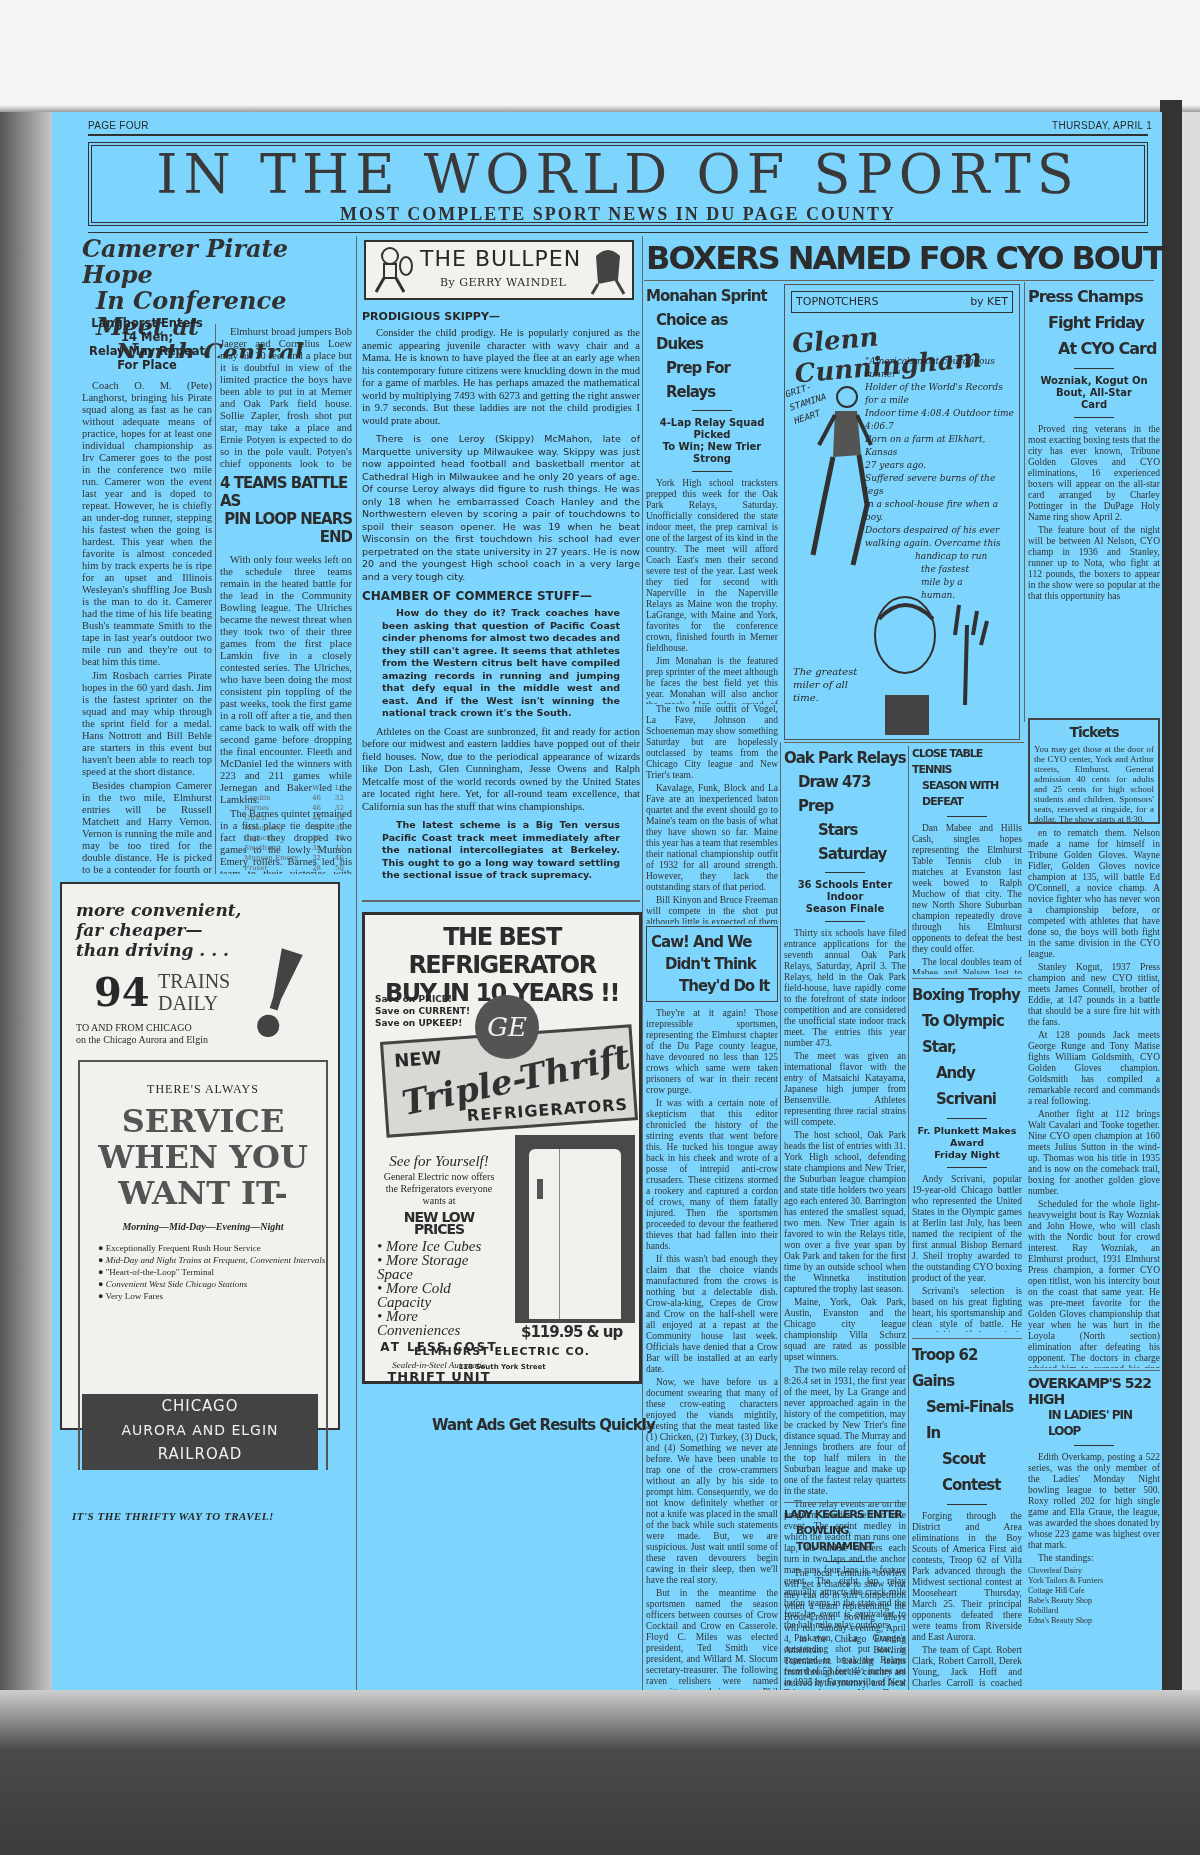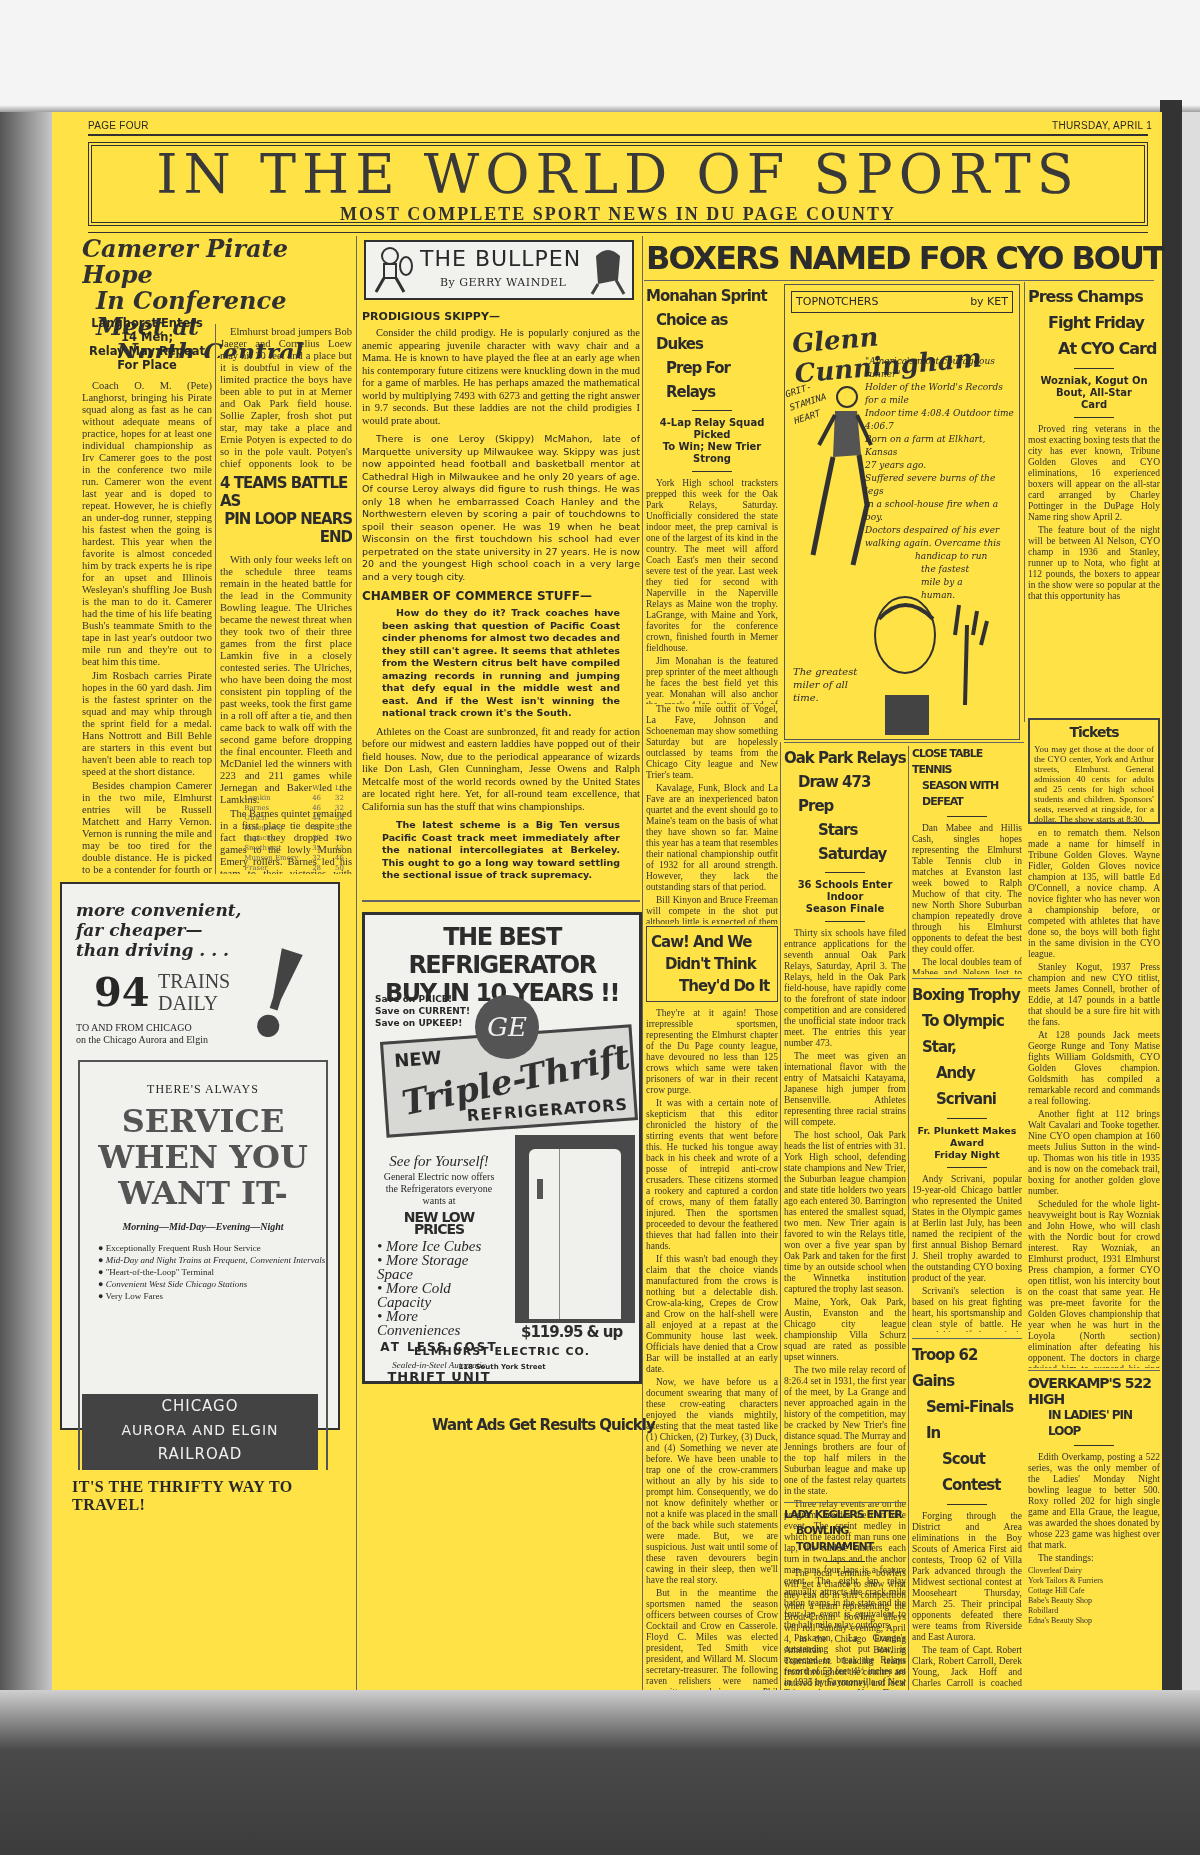--- a/index.html
+++ b/index.html
@@ -1,20 +1,20 @@
 <!DOCTYPE html>
 <html><head>
 <meta charset="utf-8">
 <style>
   * { box-sizing: border-box; margin: 0; padding: 0; }
   html, body { width: 1200px; height: 1855px; background: #3a3a3a; overflow: hidden; }
   body { position: relative; font-family: "DejaVu Serif", serif; color: #2a2a2a; }
   .scan-top { position: absolute; left: 0; top: 0; width: 1200px; height: 118px; background: linear-gradient(#f4f4f4 0, #f4f4f4 105px, #555 118px); }
   .scan-bottom { position: absolute; left: 0; top: 1690px; width: 1200px; height: 165px; background: linear-gradient(#cfcfcf, #4a4a4a 60px, #3c3c3c); }
-  .page { position: absolute; left: 52px; top: 112px; width: 1110px; height: 1600px; background: #fde047; filter: contrast(1.02); }
+  .page { position: absolute; left: 52px; top: 112px; width: 1110px; height: 1600px; background: #7dd3fc; filter: contrast(1.02); }
   .gutter { position: absolute; left: 1160px; top: 100px; width: 22px; height: 1620px; background: #333; }
   .next-page { position: absolute; left: 1182px; top: 112px; width: 18px; height: 1600px; background: #ddd; overflow: hidden; font-size: 9px; }
   .left-shadow { position: absolute; left: 0; top: 112px; width: 60px; height: 1600px; background: linear-gradient(90deg, #555, #8a8a8a 40%, #d8d8d8); }
 
   .hdr-meta { position: absolute; top: 8px; font-family: "Liberation Sans", sans-serif; font-size: 10px; letter-spacing: 0.3px; }
   .rule { position: absolute; height: 0; border-top: 2px solid #333; }
   .masthead { position: absolute; left: 36px; top: 30px; width: 1060px; height: 84px; border: 4px double #333; text-align: center; }
   .masthead .title { font-family: "DejaVu Serif", serif; font-size: 54px; letter-spacing: 6px; line-height: 58px; color: #3a3a3a; }
   .masthead .subtitle { font-family: "Liberation Serif", serif; font-weight: bold; font-size: 18px; letter-spacing: 2px; color: #333; }
 
@@ -248,21 +248,21 @@
         <li>● <span>"Heart-of-the-Loop" Terminal</span></li>
         <li style="font-style:italic;">● <span>Convenient West Side Chicago Stations</span></li>
         <li>● <span>Very Low Fares</span></li>
       </ul>
     </div>
     <div class="dark-plate" style="position:absolute; left:20px; top:510px; width:236px; height:76px; text-align:center; font-family:'DejaVu Sans',sans-serif; font-size:15px; line-height:24px; letter-spacing:1px;">
       <div>CHICAGO</div>
       <div style="font-size:14px;">AURORA AND ELGIN</div>
       <div>RAILROAD</div>
     </div>
-    <div style="position:absolute; left:10px; top:594px; font-family:'Liberation Serif',serif; font-weight:bold; font-size:16px; letter-spacing:0.5px;">IT'S THE THRIFTY WAY TO TRAVEL!</div>
+    <div style="position:absolute; left:10px; top:626px; font-family:'Liberation Serif',serif; font-style:italic; font-weight:bold; font-size:11px; letter-spacing:0.5px;">IT'S THE THRIFTY WAY TO TRAVEL!</div>
   </div>
 
   <div class="vline" style="left:590px; top:124px; height:1470px;"></div>
   <div class="condensed" style="position:absolute; left:594px; top:128px; font-size:32px; line-height:36px; letter-spacing:-2px; white-space:nowrap;">BOXERS NAMED FOR CYO BOUT</div>
   <div class="hline" style="left:592px; top:168px; width:510px;"></div>
 
   <div class="col" style="left:594px; top:172px; width:132px; height:420px;">
     <div class="condensed" style="font-size:15px; line-height:24px;">Monahan Sprint</div>
     <div class="condensed" style="font-size:15px; line-height:24px; padding-left:10px;">Choice as Dukes</div>
     <div class="condensed" style="font-size:15px; line-height:24px; padding-left:20px;">Prep For Relays</div>

